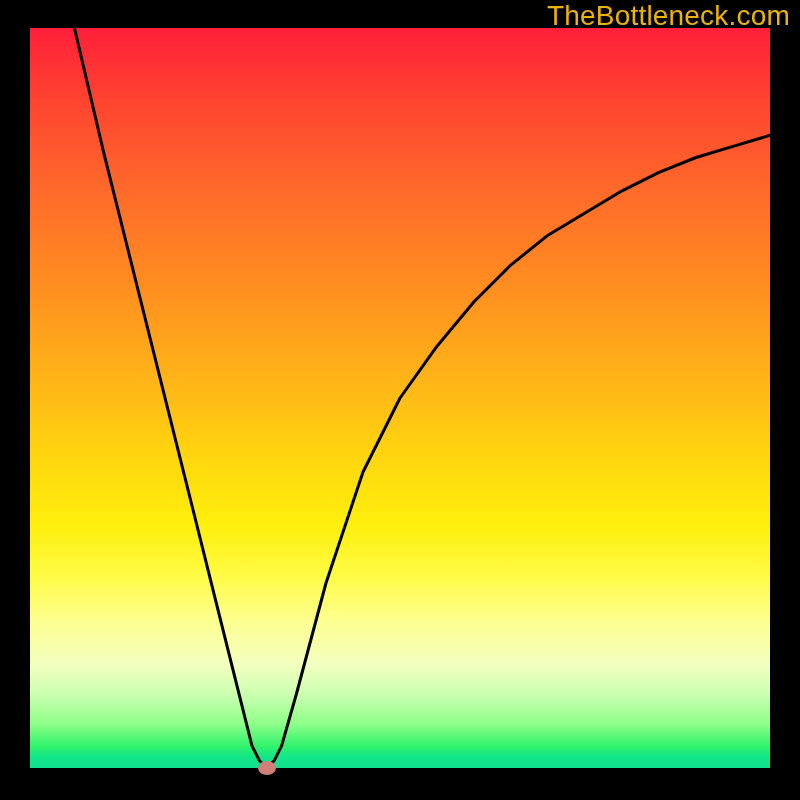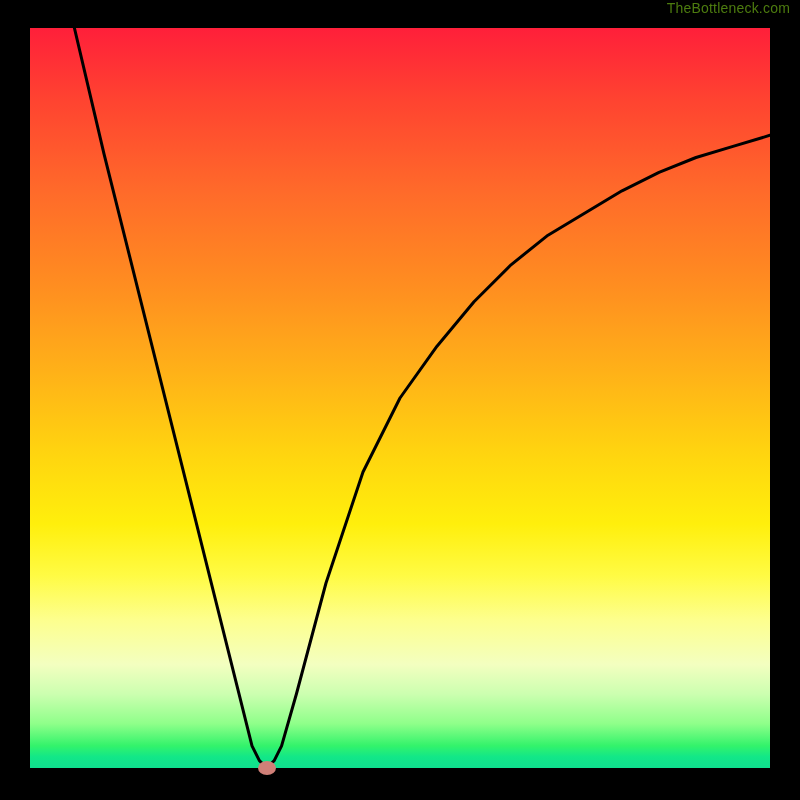--- a/index.html
+++ b/index.html
@@ -14,22 +14,22 @@
   .frame {
     position: relative;
     width: 800px;
     height: 800px;
     background: #000;
   }
   .watermark {
     position: absolute;
     top: 0px;
     right: 10px;
-    color: #4d7c0f;
-    font-size: 14px;
+    color: #eab308;
+    font-size: 28px;
     font-weight: 500;
     letter-spacing: 0.2px;
     z-index: 5;
     user-select: none;
   }
   .plot-area {
     position: absolute;
     left: 30px;
     top: 28px;
     width: 740px;

